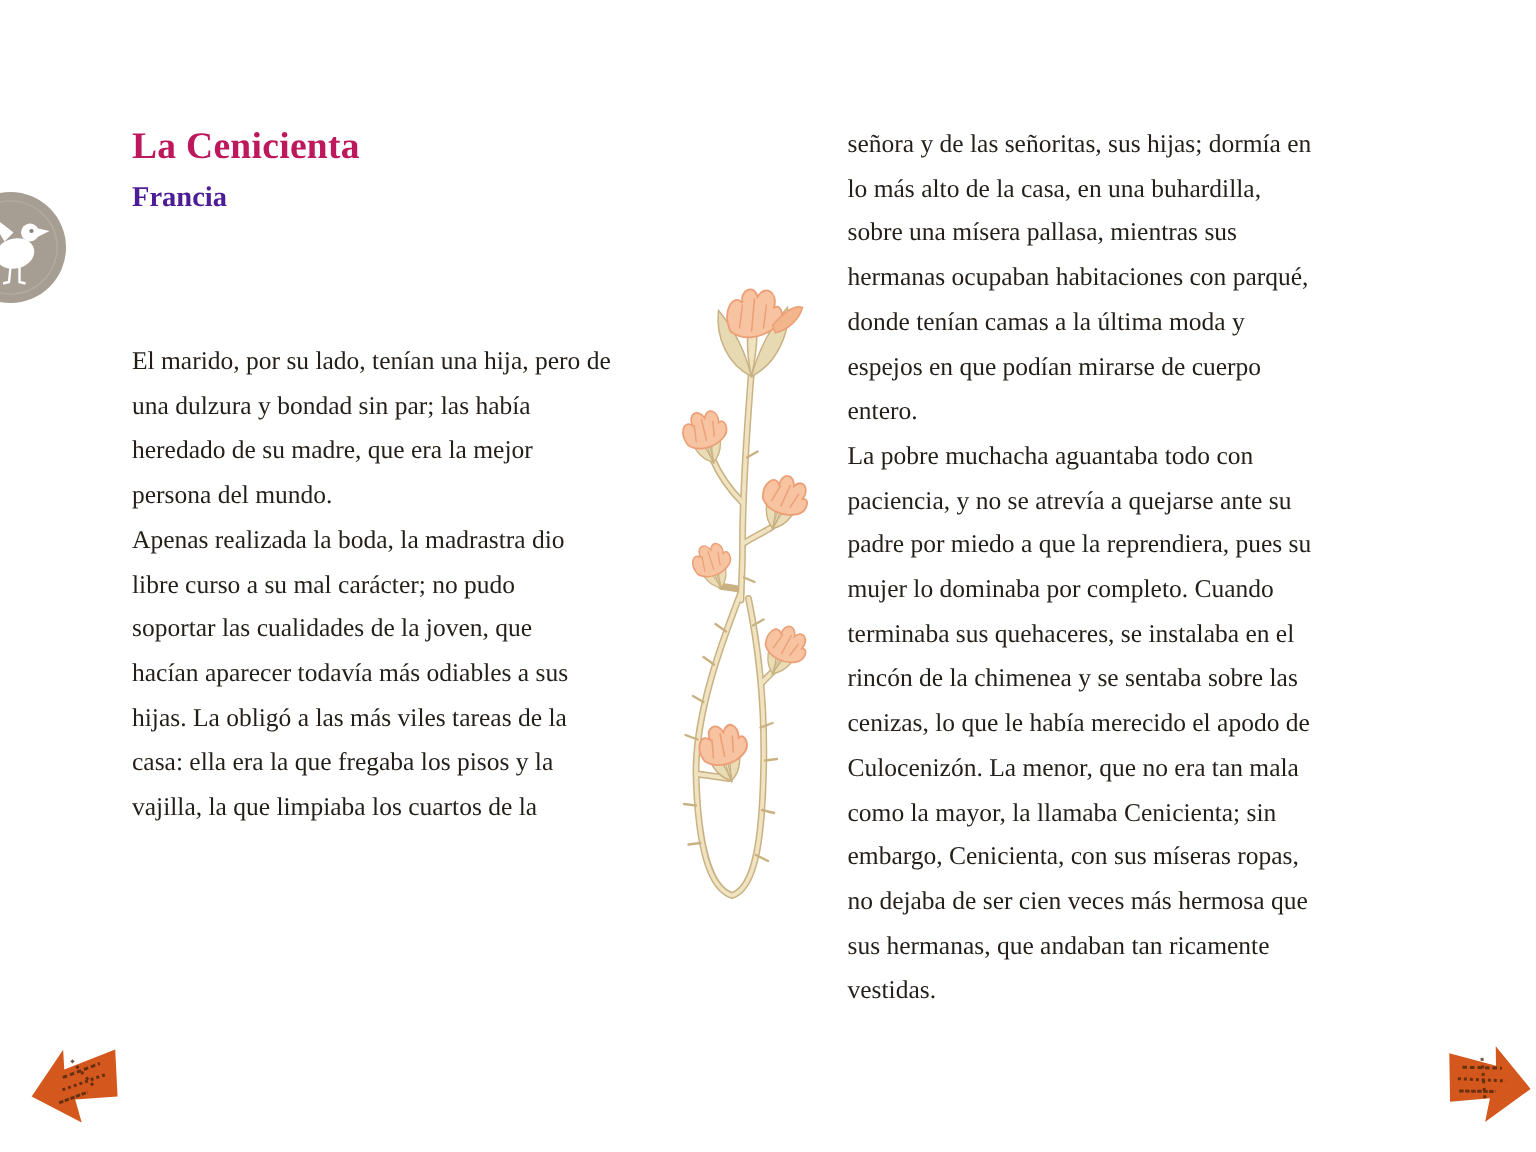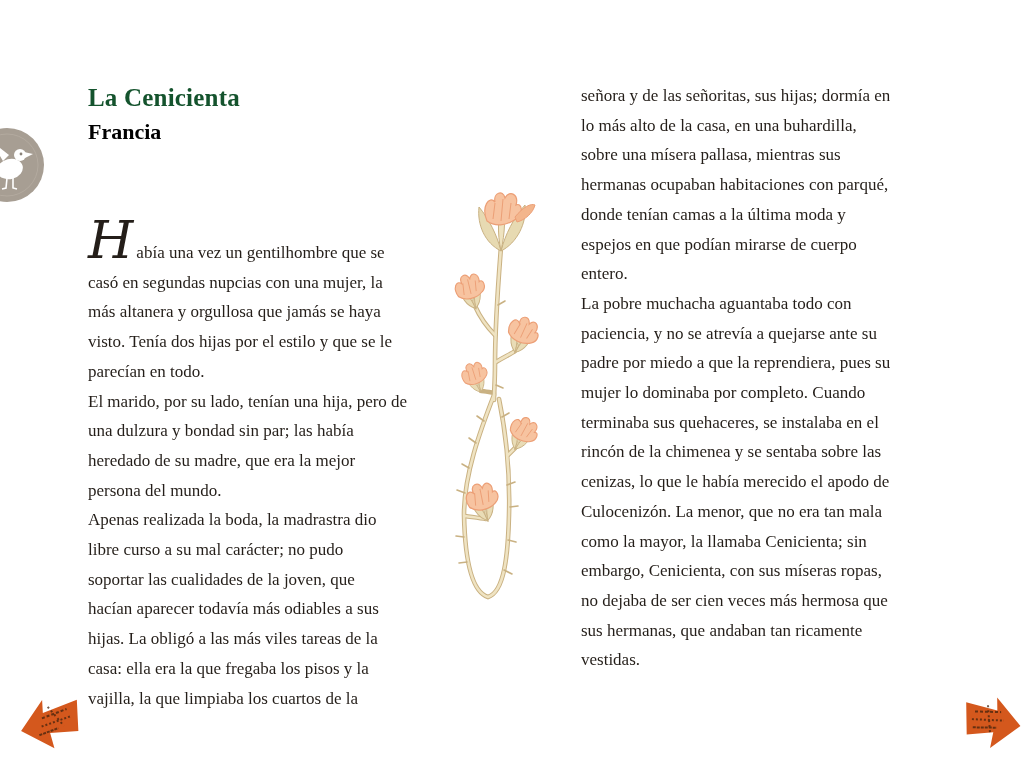--- a/index.html
+++ b/index.html
@@ -16,41 +16,41 @@
   }
   .story-header {
     position: absolute;
     left: 88px; top: 84px;
   }
   .story-title {
     margin: 0;
     font-family: "Liberation Serif", serif;
     font-size: 25px;
     font-weight: bold;
-    color: #14532d;
+    color: #be185d;
     letter-spacing: 0.2px;
   }
   .story-byline {
     margin-top: 8px;
-    font-size: 22px;
+    font-size: 19px;
     font-weight: bold;
-    color: #000000;
+    color: #4c1d95;
     line-height: 23px;
   }
   .col {
     position: absolute;
     width: 386px;
     font-size: 17px;
     line-height: 29.7px;
     color: #241e19;
   }
   .col p { margin: 0; }
   .col .lines { white-space: pre-line; }
   .col-left  { left: 88px;  top: 226px; }
-  .col-right { left: 565px; top: 81px; margin-left: 16px; }
+  .col-right { left: 565px; top: 81px; }
   .dropcap {
     font-family: "DejaVu Serif", serif;
     font-style: italic;
     font-size: 52px;
     line-height: 29.7px;
     color: #241e19;
     margin-right: 3px;
   }
   .bird-badge {
     position: absolute;
@@ -92,25 +92,20 @@
   </div>
 
   <div class="story-header">
     <h1 class="story-title">La Cenicienta</h1>
     <div class="story-byline">
       <div>Francia</div>
     </div>
   </div>
 
   <div class="col col-left">
-    <p><span class="dropcap">H</span><span class="lines">abía una vez un gentilhombre que se
-casó en segundas nupcias con una mujer, la
-más altanera y orgullosa que jamás se haya
-visto. Tenía dos hijas por el estilo y que se le
-parecían en todo.</span></p>
     <p><span class="lines">El marido, por su lado, tenían una hija, pero de
 una dulzura y bondad sin par; las había
 heredado de su madre, que era la mejor
 persona del mundo.</span></p>
     <p><span class="lines">Apenas realizada la boda, la madrastra dio
 libre curso a su mal carácter; no pudo
 soportar las cualidades de la joven, que
 hacían aparecer todavía más odiables a sus
 hijas. La obligó a las más viles tareas de la
 casa: ella era la que fregaba los pisos y la

